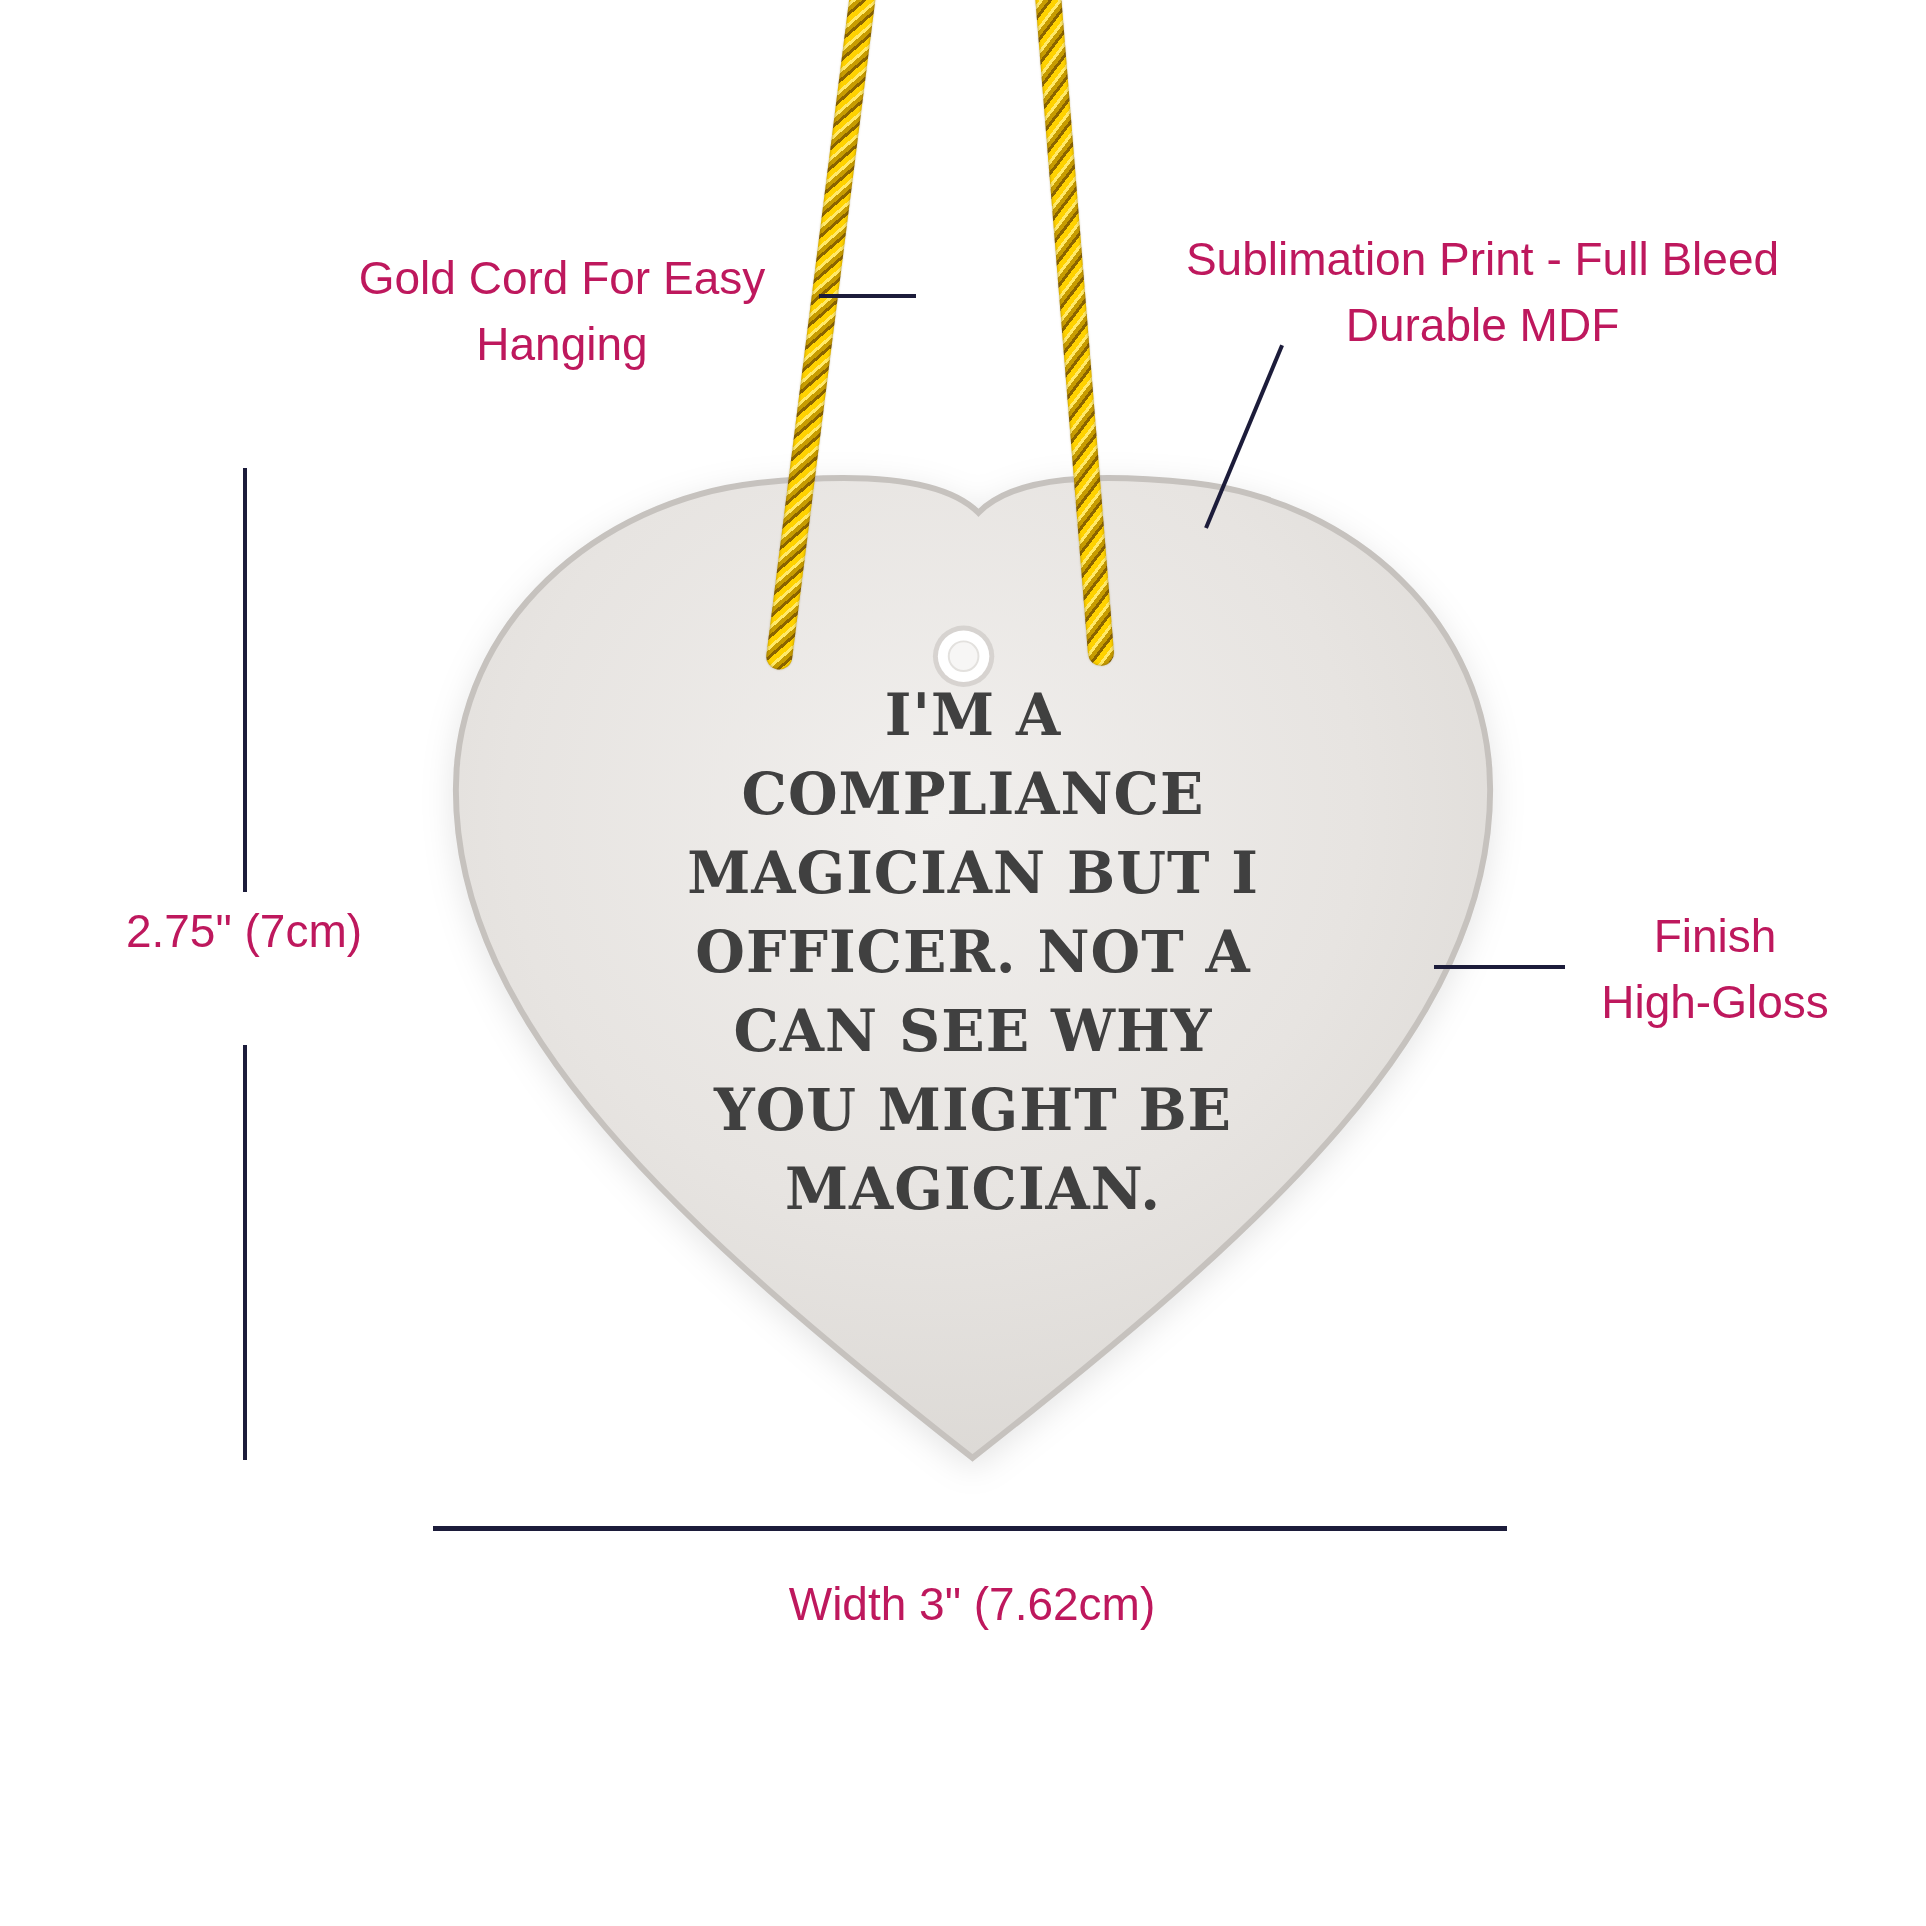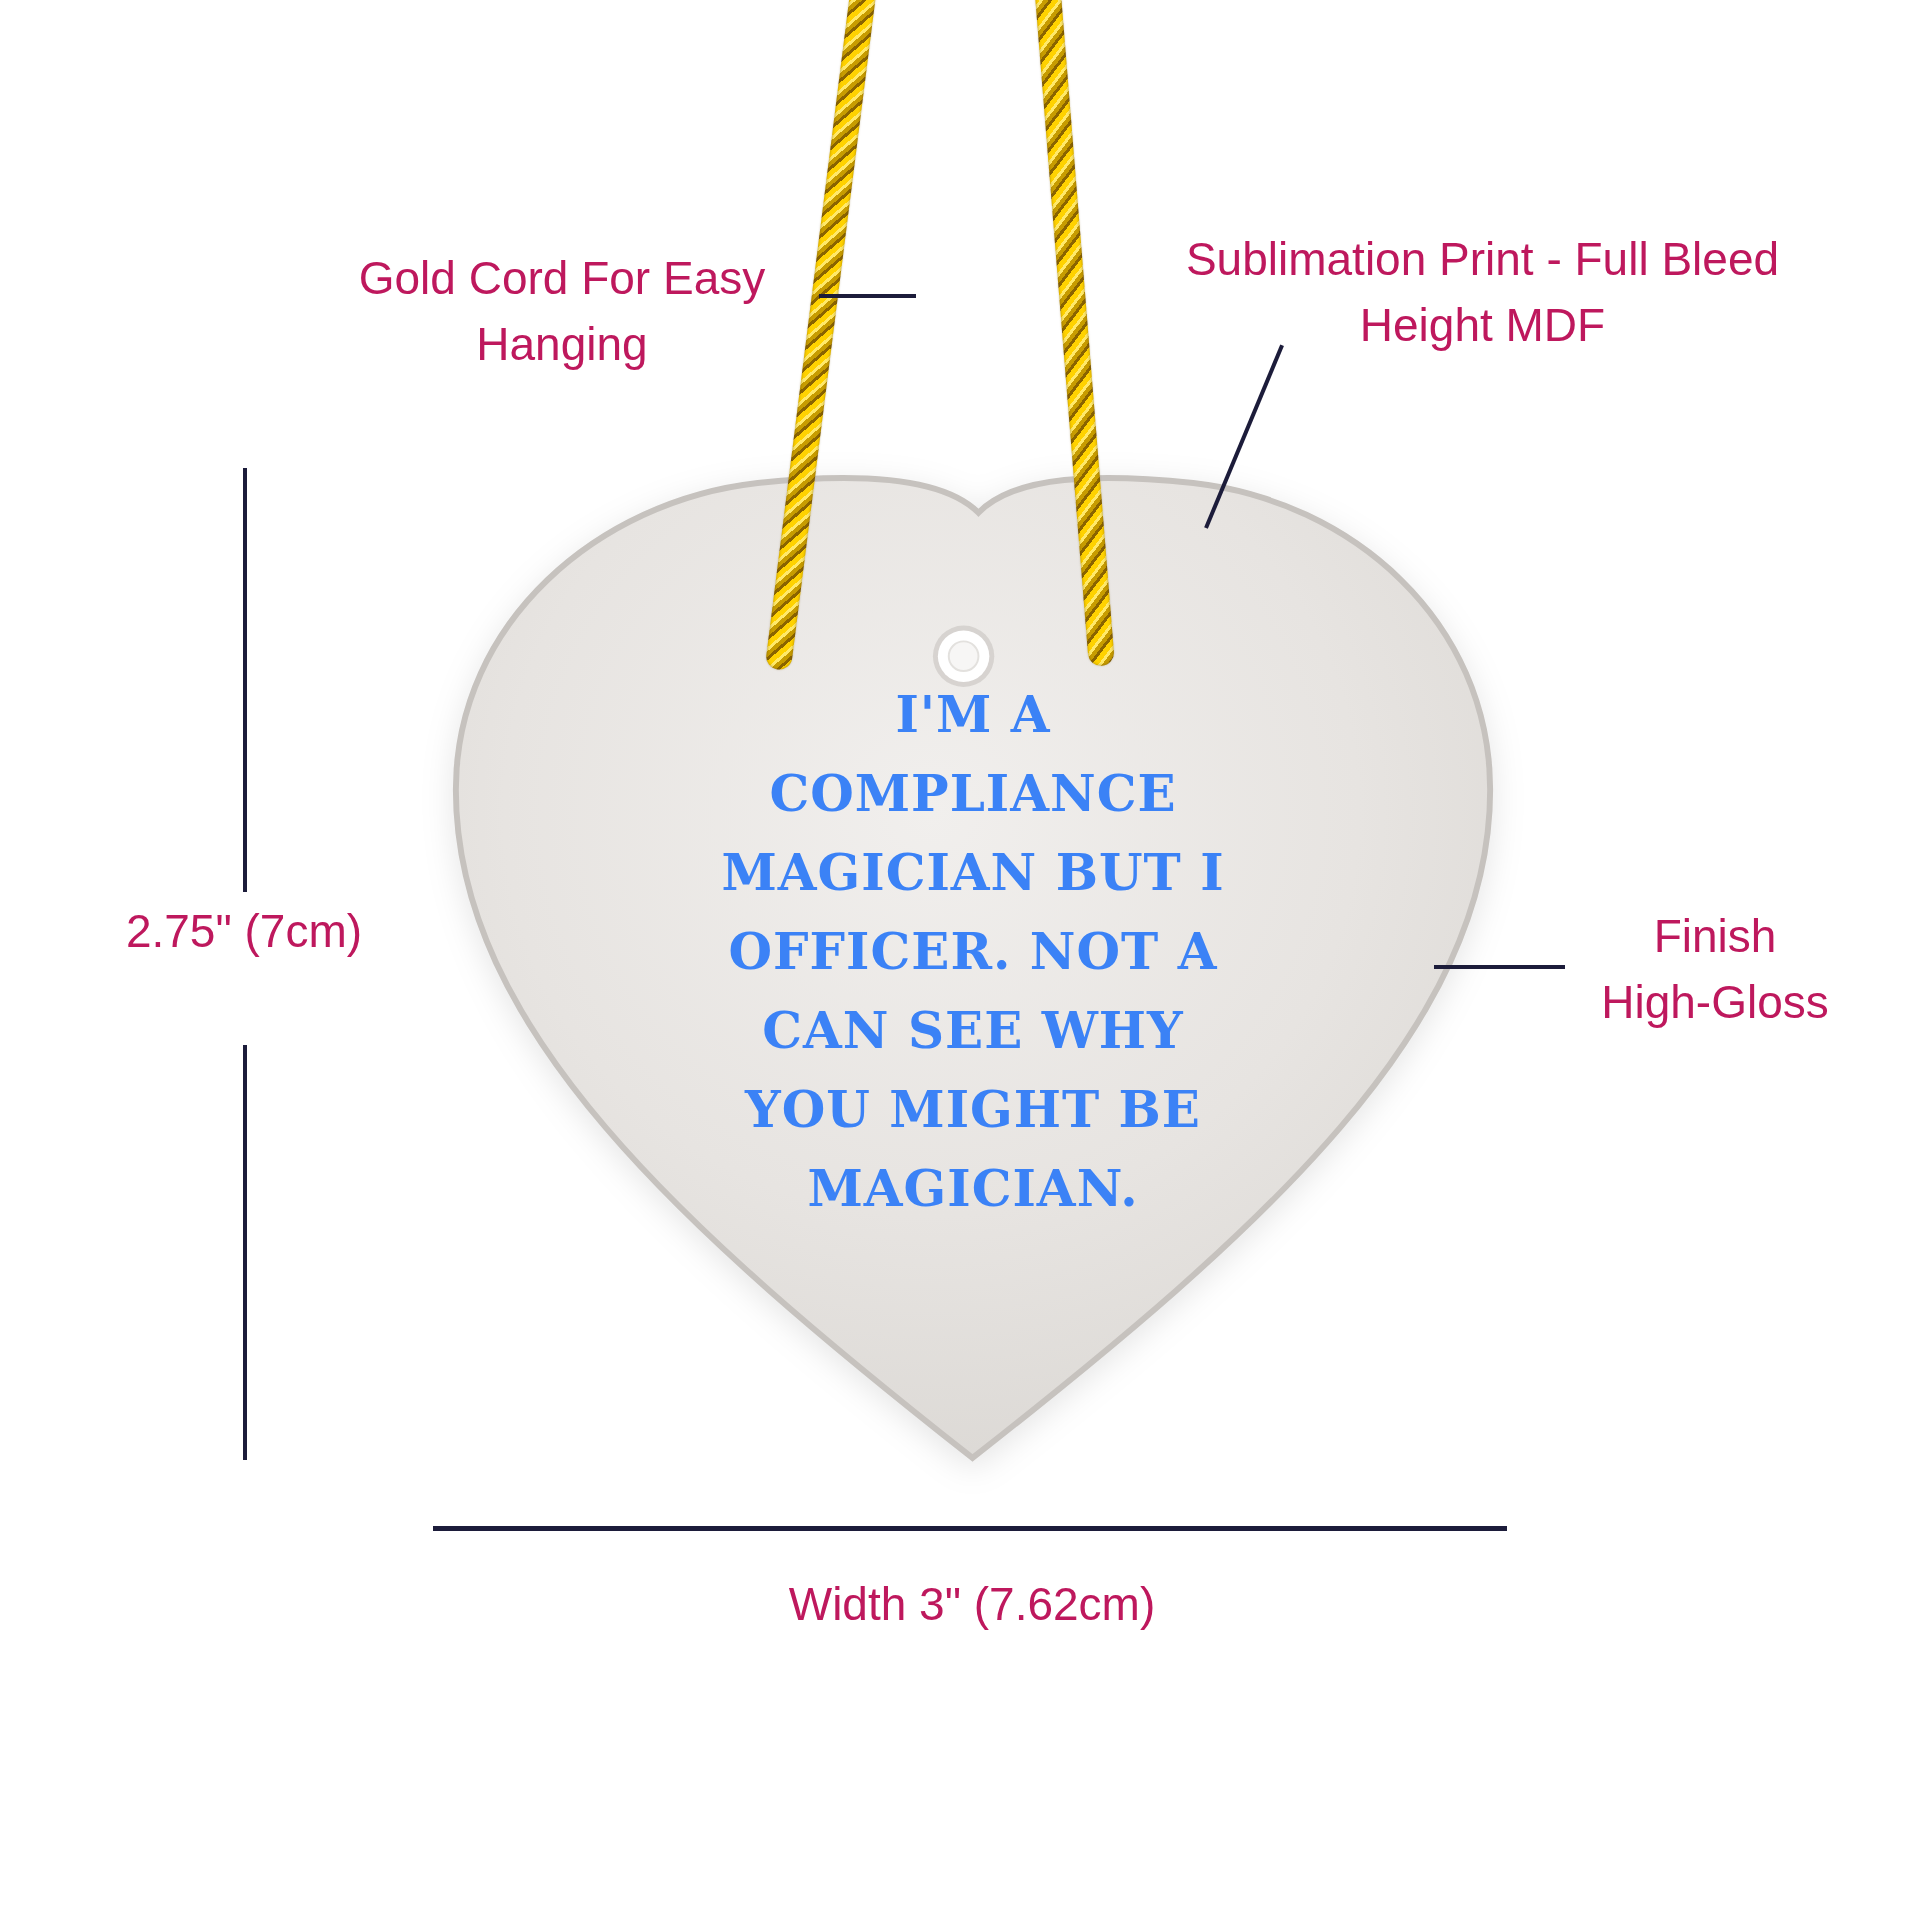--- a/index.html
+++ b/index.html
@@ -23,22 +23,22 @@
     box-shadow: inset 0 0 3px rgba(90,60,0,.55), 0 0 2px rgba(120,90,0,.35);
   }
   .cord-left  { left:853px;  top:-30px; height:705px; transform:rotate(7.2deg);  transform-origin:50% 0; }
   .cord-right { left:1033px; top:-30px; height:698px; transform:rotate(-4.6deg); transform-origin:50% 0; }
 
   
   .quote {
     position:absolute; left:441px; top:675px; width:1064px;
     text-align:center;
     font-family:"DejaVu Serif", "Liberation Serif", serif;
-    font-weight:bold; font-size:50px; line-height:79px;
-    letter-spacing:1px; color:#3b82f6;
+    font-weight:bold; font-size:57px; line-height:79px;
+    letter-spacing:1px; color:#404040;
   }
 
   
   .label {
     position:absolute; text-align:center;
     color:#be185d; font-size:46px; line-height:66px; font-weight:400;
   }
   .label-cord   { left:265px;  top:245px;  width:594px; }
   .label-print  { left:1116px; top:226px;  width:733px; }
   .label-gloss  { left:1517px; top:903px;  width:396px; }
@@ -89,21 +89,21 @@
     <div>MAGICIAN.</div>
   </div>
 
   <div class="label label-cord">
     <div>Gold Cord For Easy</div>
     <div>Hanging</div>
   </div>
 
   <div class="label label-print">
     <div>Sublimation Print - Full Bleed</div>
-    <div>Height MDF</div>
+    <div>Durable MDF</div>
   </div>
 
   <div class="label label-gloss">
     <div>Finish</div>
     <div>High-Gloss</div>
   </div>
 
   <div class="label label-height">
     <div>2.75" (7cm)</div>
   </div>

